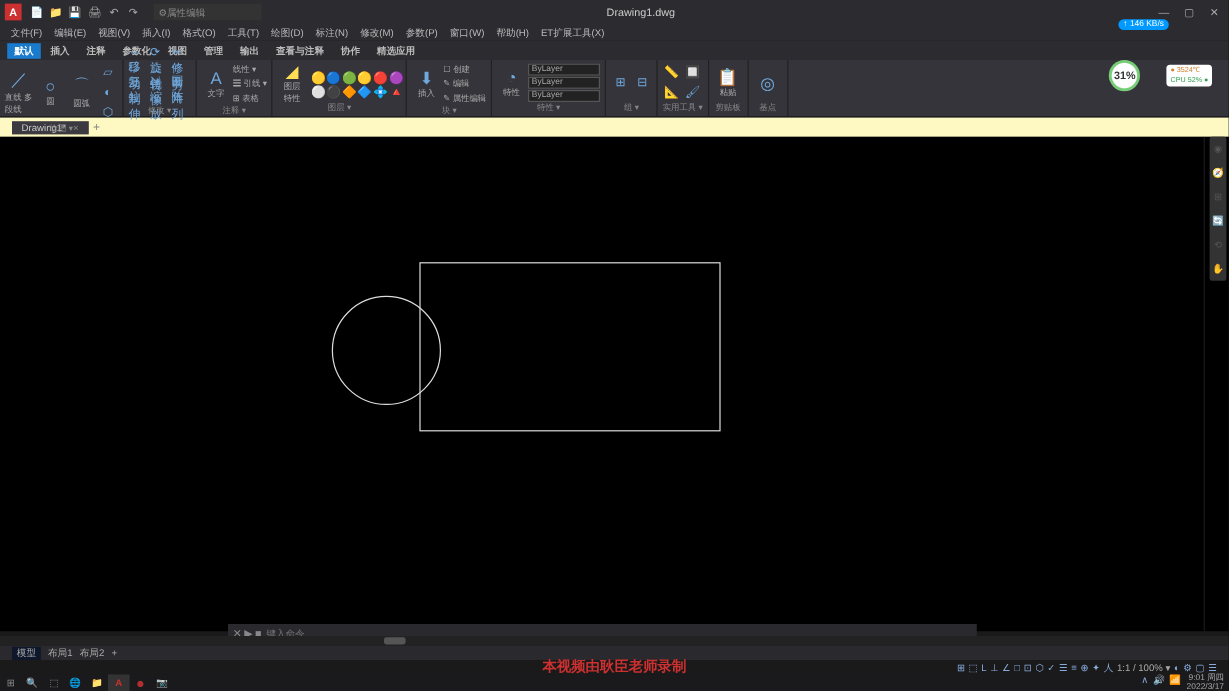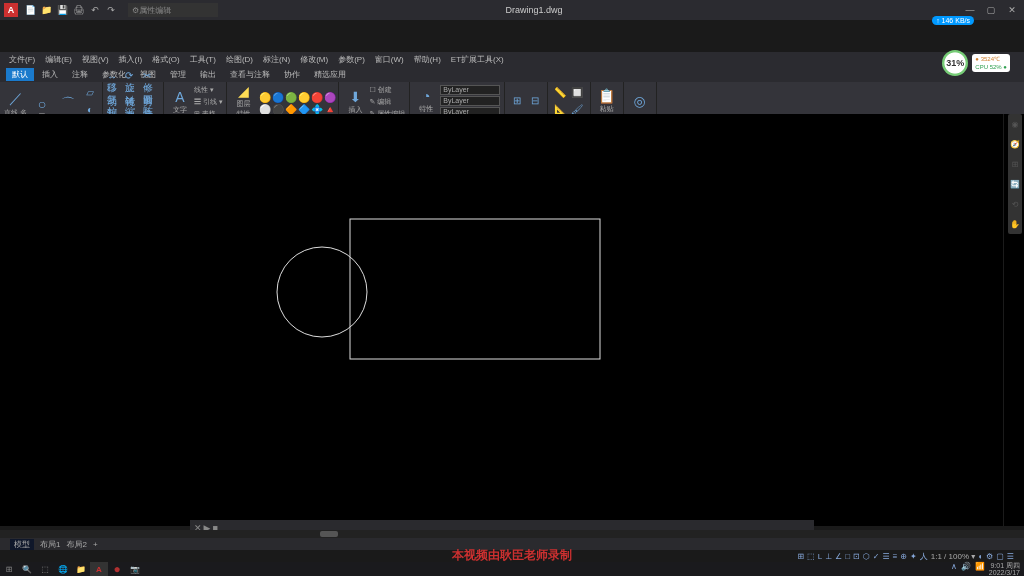--- a/index.html
+++ b/index.html
@@ -11,26 +11,26 @@
 .qat { display: flex; gap: 2px; margin-left: 6px; }
 .qat-item { width: 14px; height: 14px; display: flex; align-items: center; justify-content: center; color: #aaa; font-size: 9px; }
 .searchbox { margin-left: 10px; display: flex; align-items: center; background: #333; height: 14px; padding: 0 4px; width: 90px; }
 .searchbox span { font-size: 8px; color: #888; }
 .title-center { position: absolute; left: 50%; transform: translateX(-50%); font-size: 9px; color: #ccc; padding-left: 44px; }
 .title-right { position: absolute; right: 2px; display: flex; gap: 1px; }
 .wctrl { width: 20px; height: 14px; color: #aaa; font-size: 9px; display: flex; align-items: center; justify-content: center; }
 .badge-cloud { position: absolute; right: 50px; top: 16px; background: #0099ff; font-size: 7px; padding: 1px 4px; border-radius: 6px; color: #fff; }
 
 
-.menubar { height: 14px; background: #2b2b30; display: flex; padding-left: 6px; gap: 4px; align-items: center; margin-top: 32px; }
+.menubar { height: 14px; background: #2b2b30; display: flex; padding-left: 6px; gap: 4px; align-items: center; }
 .menu-item { font-size: 8px; color: #bbb; padding: 0 3px; }
 
 
 .ribtabs { height: 16px; background: #2b2b30; display: flex; padding-left: 6px; align-items: center; gap: 2px; }
-.ribtab { font-size: 8px; color: #bbb; padding: 1px 6px; }
+.ribtab { font-size: 8px; color: #bbb; padding: 1px 6px; font-weight: bold; }
 .ribtab.active { background: #1a7acc; color: #fff; }
 
 
 .ribbon { height: 48px; background: #34343a; display: flex; border-bottom: 1px solid #111; }
 .rib-group { border-right: 1px solid #222; padding: 2px 4px; display: flex; flex-direction: column; position: relative; }
 .rib-top { display: flex; gap: 2px; flex: 1; align-items: center; }
 .rib-label { font-size: 7px; color: #888; text-align: center; height: 10px; }
 .rib-btn { width: 16px; height: 16px; display: flex; align-items: center; justify-content: center; color: #6fa8dc; font-size: 10px; }
 .rib-btn.lg { width: 24px; height: 32px; flex-direction: column; font-size: 14px; }
 .rib-btn.lg .sm-label { font-size: 7px; color: #aaa; }
@@ -74,21 +74,21 @@
 .zoom { font-size: 8px; color: #aaa; }
 
 
 .taskbar { position: absolute; bottom: 0; left: 0; right: 0; height: 14px; background: #1a1a1d; display: flex; align-items: center; }
 .task-item { width: 18px; height: 14px; display: flex; align-items: center; justify-content: center; font-size: 8px; color: #888; }
 .task-item.red-dot { color:#b03030; font-size:12px;}
 .tray { margin-left: auto; display: flex; gap: 4px; padding-right: 4px; }
 .tray-time { font-size: 7px; color: #aaa; text-align: right; line-height: 7px; }
 
 
-.perf-badge { position: absolute; top: 50px; right: 14px; display: flex; align-items: center; gap: 4px; margin-left: 37px; }
+.perf-badge { position: absolute; top: 50px; right: 14px; display: flex; align-items: center; gap: 22px; margin-left: 37px; }
 .perf-circle { width: 26px; height: 26px; border-radius: 50%; background: radial-gradient(#fff 55%, #7c7 60%); display: flex; align-items: center; justify-content: center; font-size: 9px; color: #333; font-weight: bold; }
 .perf-box { background: #fff; padding: 1px 3px; border-radius: 3px; font-size: 6px; color: #333; line-height: 8px; }
 .perf-box .r1 { color: #d08030; }
 .perf-box .r2 { color: #30a050; }
 </style>
 </head>
 <body>
 
 <div class="titlebar">
   <div class="app-icon">A</div>
@@ -335,20 +335,21 @@
     <div class="nav-tool-item">✋</div>
   </div>
 </div>
 
 <div class="cmdbar">
   <div class="cmdbar-icons">
     <span>✕</span>
     <span>▶</span>
     <span>■</span>
   </div>
+  <input class="cmd-input" placeholder="键入命令" style="">
 </div>
 
 <div class="hscroll">
   <div class="hscroll-thumb"></div>
 </div>
 
 <div class="modeltabs">
   <div class="model-tab active">模型</div>
   <div class="model-tab">布局1</div>
   <div class="model-tab">布局2</div>

